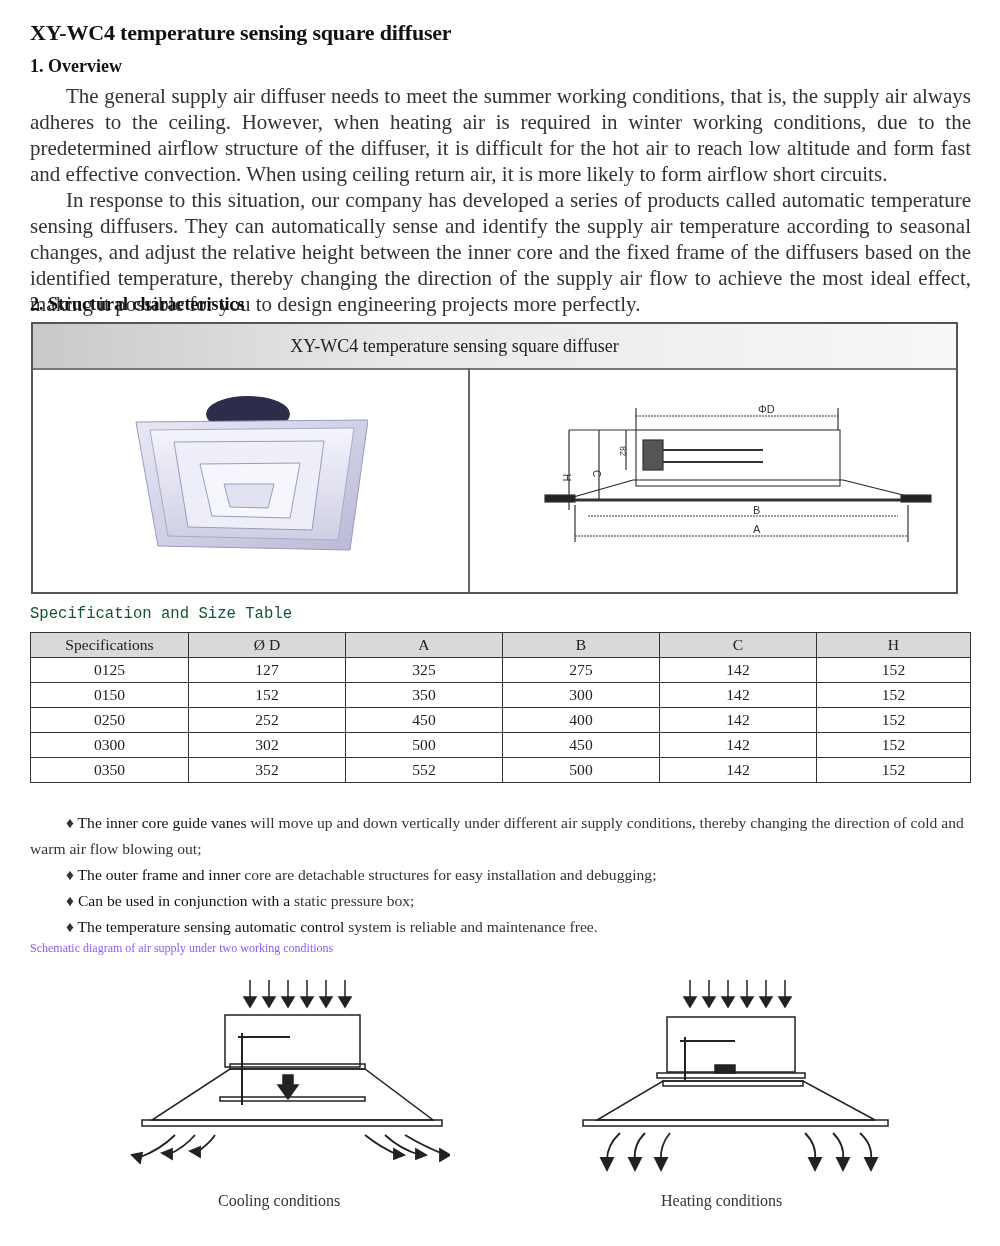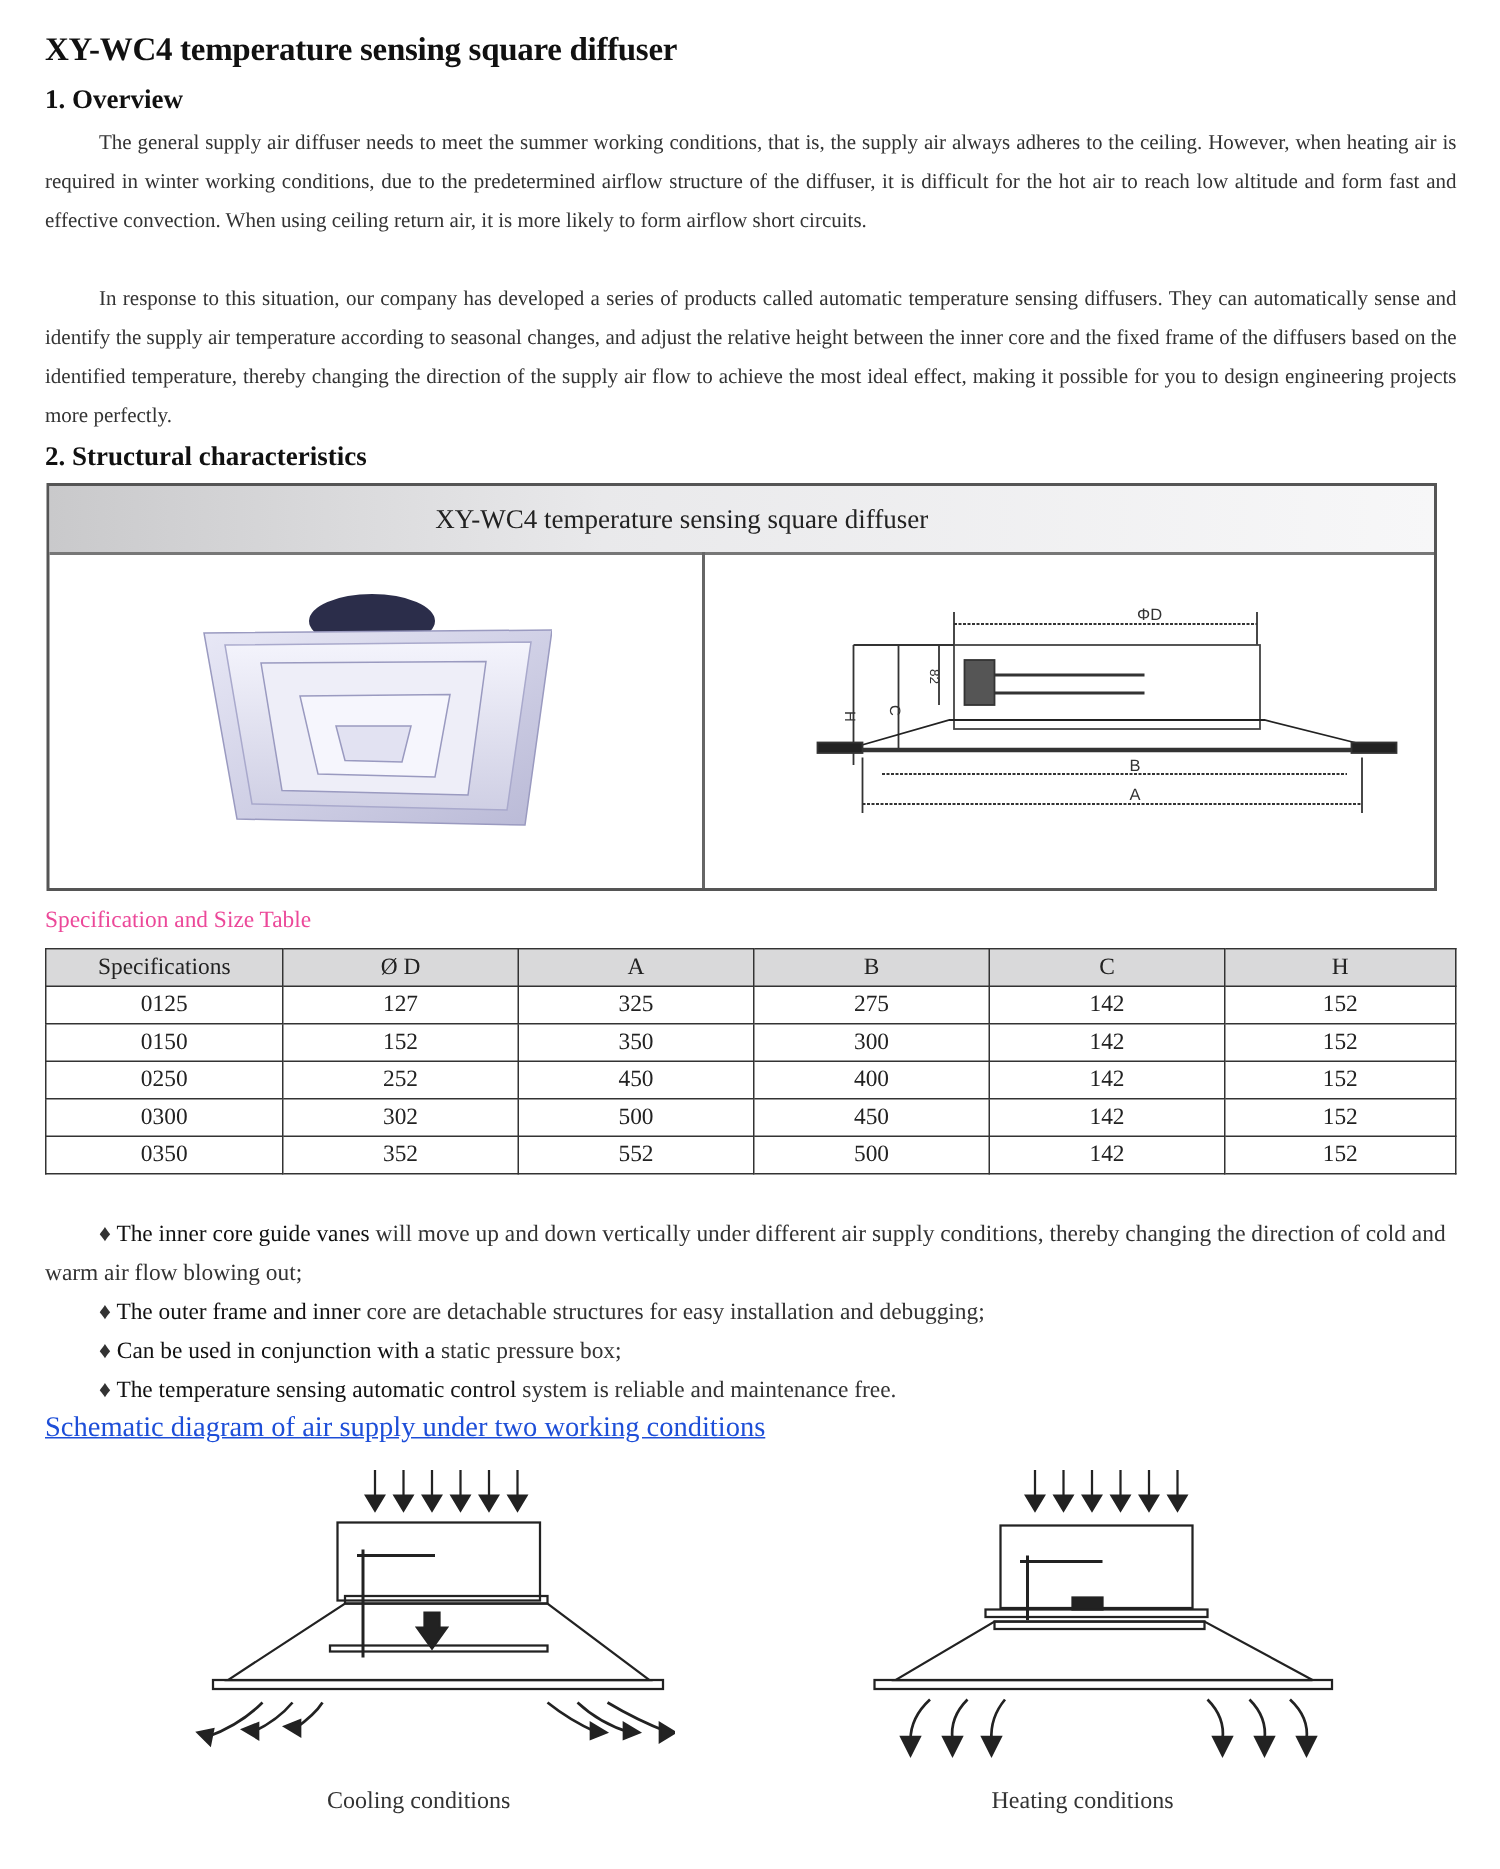--- a/index.html
+++ b/index.html
@@ -3,42 +3,42 @@
 <meta charset="utf-8">
 <style>
   html, body { margin: 0; padding: 0; background: #ffffff; }
   body {
     width: 1000px; height: 1246px; position: relative; overflow: hidden;
     font-family: "Liberation Serif", "DejaVu Serif", serif; color: #222;
   }
   .abs { position: absolute; }
   .title { left: 30px; top: 20px; font-size: 22px; font-weight: bold; color: #111; letter-spacing: -0.2px; }
   .h2 { font-size: 18px; font-weight: bold; color: #111; }
-  .para { left: 30px; width: 941px; font-size: 14px; line-height: 26px; color: #333; text-align: justify; text-indent: 36px; }
+  .para { left: 30px; width: 941px; font-size: 21px; line-height: 26px; color: #333; text-align: justify; text-indent: 36px; }
   .frame { left: 31px; top: 322px; width: 927px; height: 272px; border: 2px solid #555; box-sizing: border-box; }
   .frame-head {
     position: absolute; left: 0; top: 0; right: 0; height: 44px;
     background: linear-gradient(to right, #c9c9cb 0%, #e9e9eb 40%, #f7f7f8 100%);
     border-bottom: 2px solid #777; display: flex; align-items: center; justify-content: center;
     font-size: 18px; color: #222;
   }
   .frame-head span { margin-right: 80px; }
   .frame-divider { position: absolute; left: 435px; top: 44px; bottom: 0; width: 2px; background: #666; }
   .photo { position: absolute; left: 95px; top: 60px; width: 240px; height: 180px; }
   .drawing { position: absolute; left: 470px; top: 46px; width: 460px; height: 224px; }
-  .table-caption { left: 30px; top: 605px; font-size: 15.6px; color: #ec4899; }
+  .table-caption { left: 30px; top: 605px; font-size: 15.6px; color: #14532d; font-family: Liberation Mono, monospace; }
   table.spec {
     position: absolute; left: 30px; top: 632px; width: 941px;
     border-collapse: collapse; font-size: 15.6px; color: #222;
   }
   table.spec th, table.spec td { border: 1px solid #333; text-align: center; height: 24px; padding: 0; font-weight: normal; margin-top: 38px; }
   table.spec th { background: #d9d9da; }
   .bullet { left: 30px; width: 941px; font-size: 15.6px; line-height: 26px; color: #333; text-indent: 36px; }
   .bullet b { font-weight: normal; color: #111; }
-  .schem-label { left: 30px; top: 941px; font-size: 19px; color: #1d4ed8; text-decoration: underline; }
+  .schem-label { left: 30px; top: 941px; font-size: 12px; color: #8b5cf6; }
   .diagram { position: absolute; }
   .caption { font-size: 16px; color: #333; }
 </style>
 </head>
 <body>
 
 <div class="abs title">XY-WC4 temperature sensing square diffuser</div>
 
 <div class="abs h2" style="left:30px; top:56px;">1. Overview</div>
 

